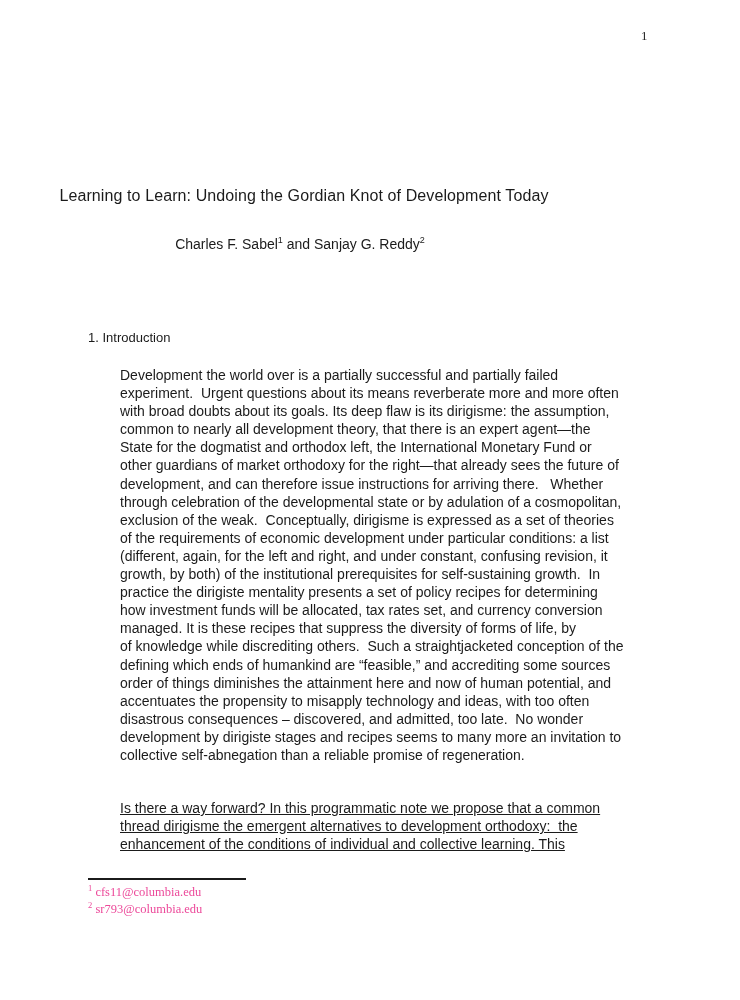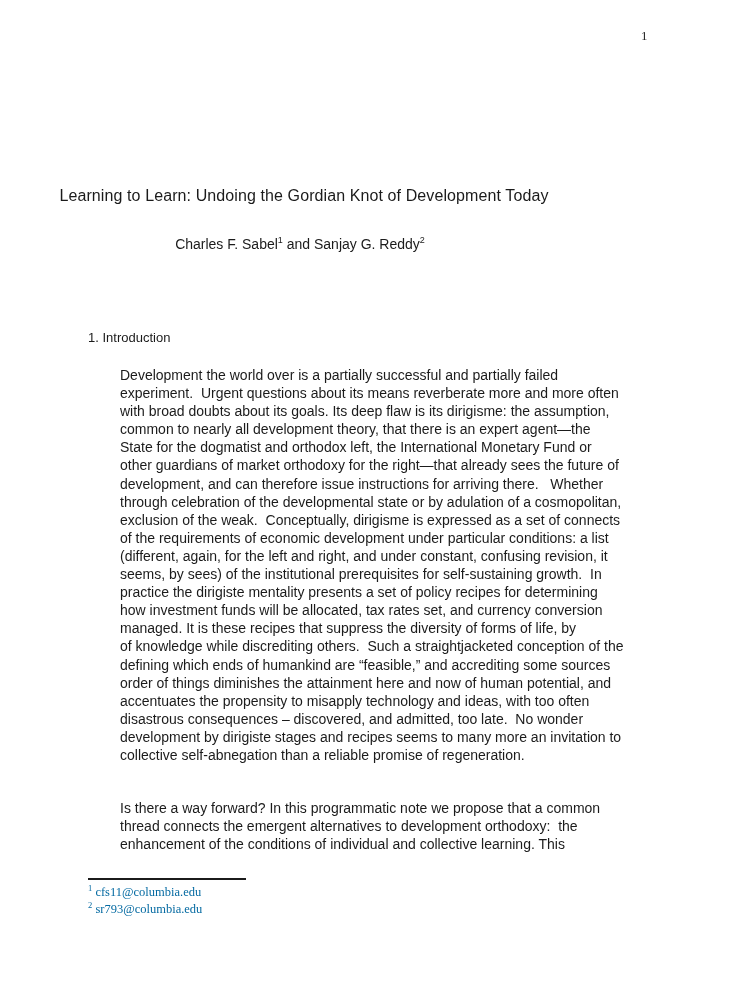--- a/index.html
+++ b/index.html
@@ -57,39 +57,39 @@
   }
   .para {
     position: absolute;
     left: 88px;
     width: 580px;
     font-size: 14px;
     line-height: 18.1px;
     margin-left: 32px;
   }
   .para-1 { top: 366px; }
-  .para-2 { top: 799px; }
+  .para-2 { top: 799px; text-decoration: underline; }
   .text-line {
     white-space: pre-wrap;
   }
   .footnote-rule {
     position: absolute;
     top: 878px;
     left: 88px;
     width: 158px;
     border-top: 2px solid #1b1b1b;
   }
   .footnotes {
     position: absolute;
     top: 884px;
     left: 88px;
     font-family: "Liberation Serif", serif;
     font-size: 12.5px;
     line-height: 17px;
-    color: #0369a1;
+    color: #ec4899;
   }
   .footnote sup {
     font-size: 8.5px;
     line-height: 0;
   }
 </style>
 </head>
 <body>
 
 <div class="page">
@@ -108,39 +108,39 @@
 
   <div class="para para-1">
       <div class="text-line">Development the world over is a partially successful and partially failed</div>
       <div class="text-line">experiment.  Urgent questions about its means reverberate more and more often</div>
       <div class="text-line">with broad doubts about its goals. Its deep flaw is its dirigisme: the assumption,</div>
       <div class="text-line">common to nearly all development theory, that there is an expert agent—the</div>
       <div class="text-line">State for the dogmatist and orthodox left, the International Monetary Fund or</div>
       <div class="text-line">other guardians of market orthodoxy for the right—that already sees the future of</div>
       <div class="text-line">development, and can therefore issue instructions for arriving there.   Whether</div>
       <div class="text-line">through celebration of the developmental state or by adulation of a cosmopolitan,</div>
-      <div class="text-line">exclusion of the weak.  Conceptually, dirigisme is expressed as a set of connects</div>
+      <div class="text-line">exclusion of the weak.  Conceptually, dirigisme is expressed as a set of theories</div>
       <div class="text-line">of the requirements of economic development under particular conditions: a list</div>
       <div class="text-line">(different, again, for the left and right, and under constant, confusing revision, it</div>
-      <div class="text-line">seems, by sees) of the institutional prerequisites for self-sustaining growth.  In</div>
+      <div class="text-line">growth, by both) of the institutional prerequisites for self-sustaining growth.  In</div>
       <div class="text-line">practice the dirigiste mentality presents a set of policy recipes for determining</div>
       <div class="text-line">how investment funds will be allocated, tax rates set, and currency conversion</div>
       <div class="text-line">managed. It is these recipes that suppress the diversity of forms of life, by</div>
       <div class="text-line">of knowledge while discrediting others.  Such a straightjacketed conception of the</div>
       <div class="text-line">defining which ends of humankind are “feasible,” and accrediting some sources</div>
       <div class="text-line">order of things diminishes the attainment here and now of human potential, and</div>
       <div class="text-line">accentuates the propensity to misapply technology and ideas, with too often</div>
       <div class="text-line">disastrous consequences – discovered, and admitted, too late.  No wonder</div>
       <div class="text-line">development by dirigiste stages and recipes seems to many more an invitation to</div>
       <div class="text-line">collective self-abnegation than a reliable promise of regeneration.</div>
     </div>
 
   <div class="para para-2">
       <div class="text-line">Is there a way forward? In this programmatic note we propose that a common</div>
-      <div class="text-line">thread connects the emergent alternatives to development orthodoxy:  the</div>
+      <div class="text-line">thread dirigisme the emergent alternatives to development orthodoxy:  the</div>
       <div class="text-line">enhancement of the conditions of individual and collective learning. This</div>
     </div>
 
   <div class="footnote-rule"></div>
 
   <div class="footnotes">
     <div class="footnote">
       <sup>1</sup>
       <span>cfs11@columbia.edu</span>
     </div>

